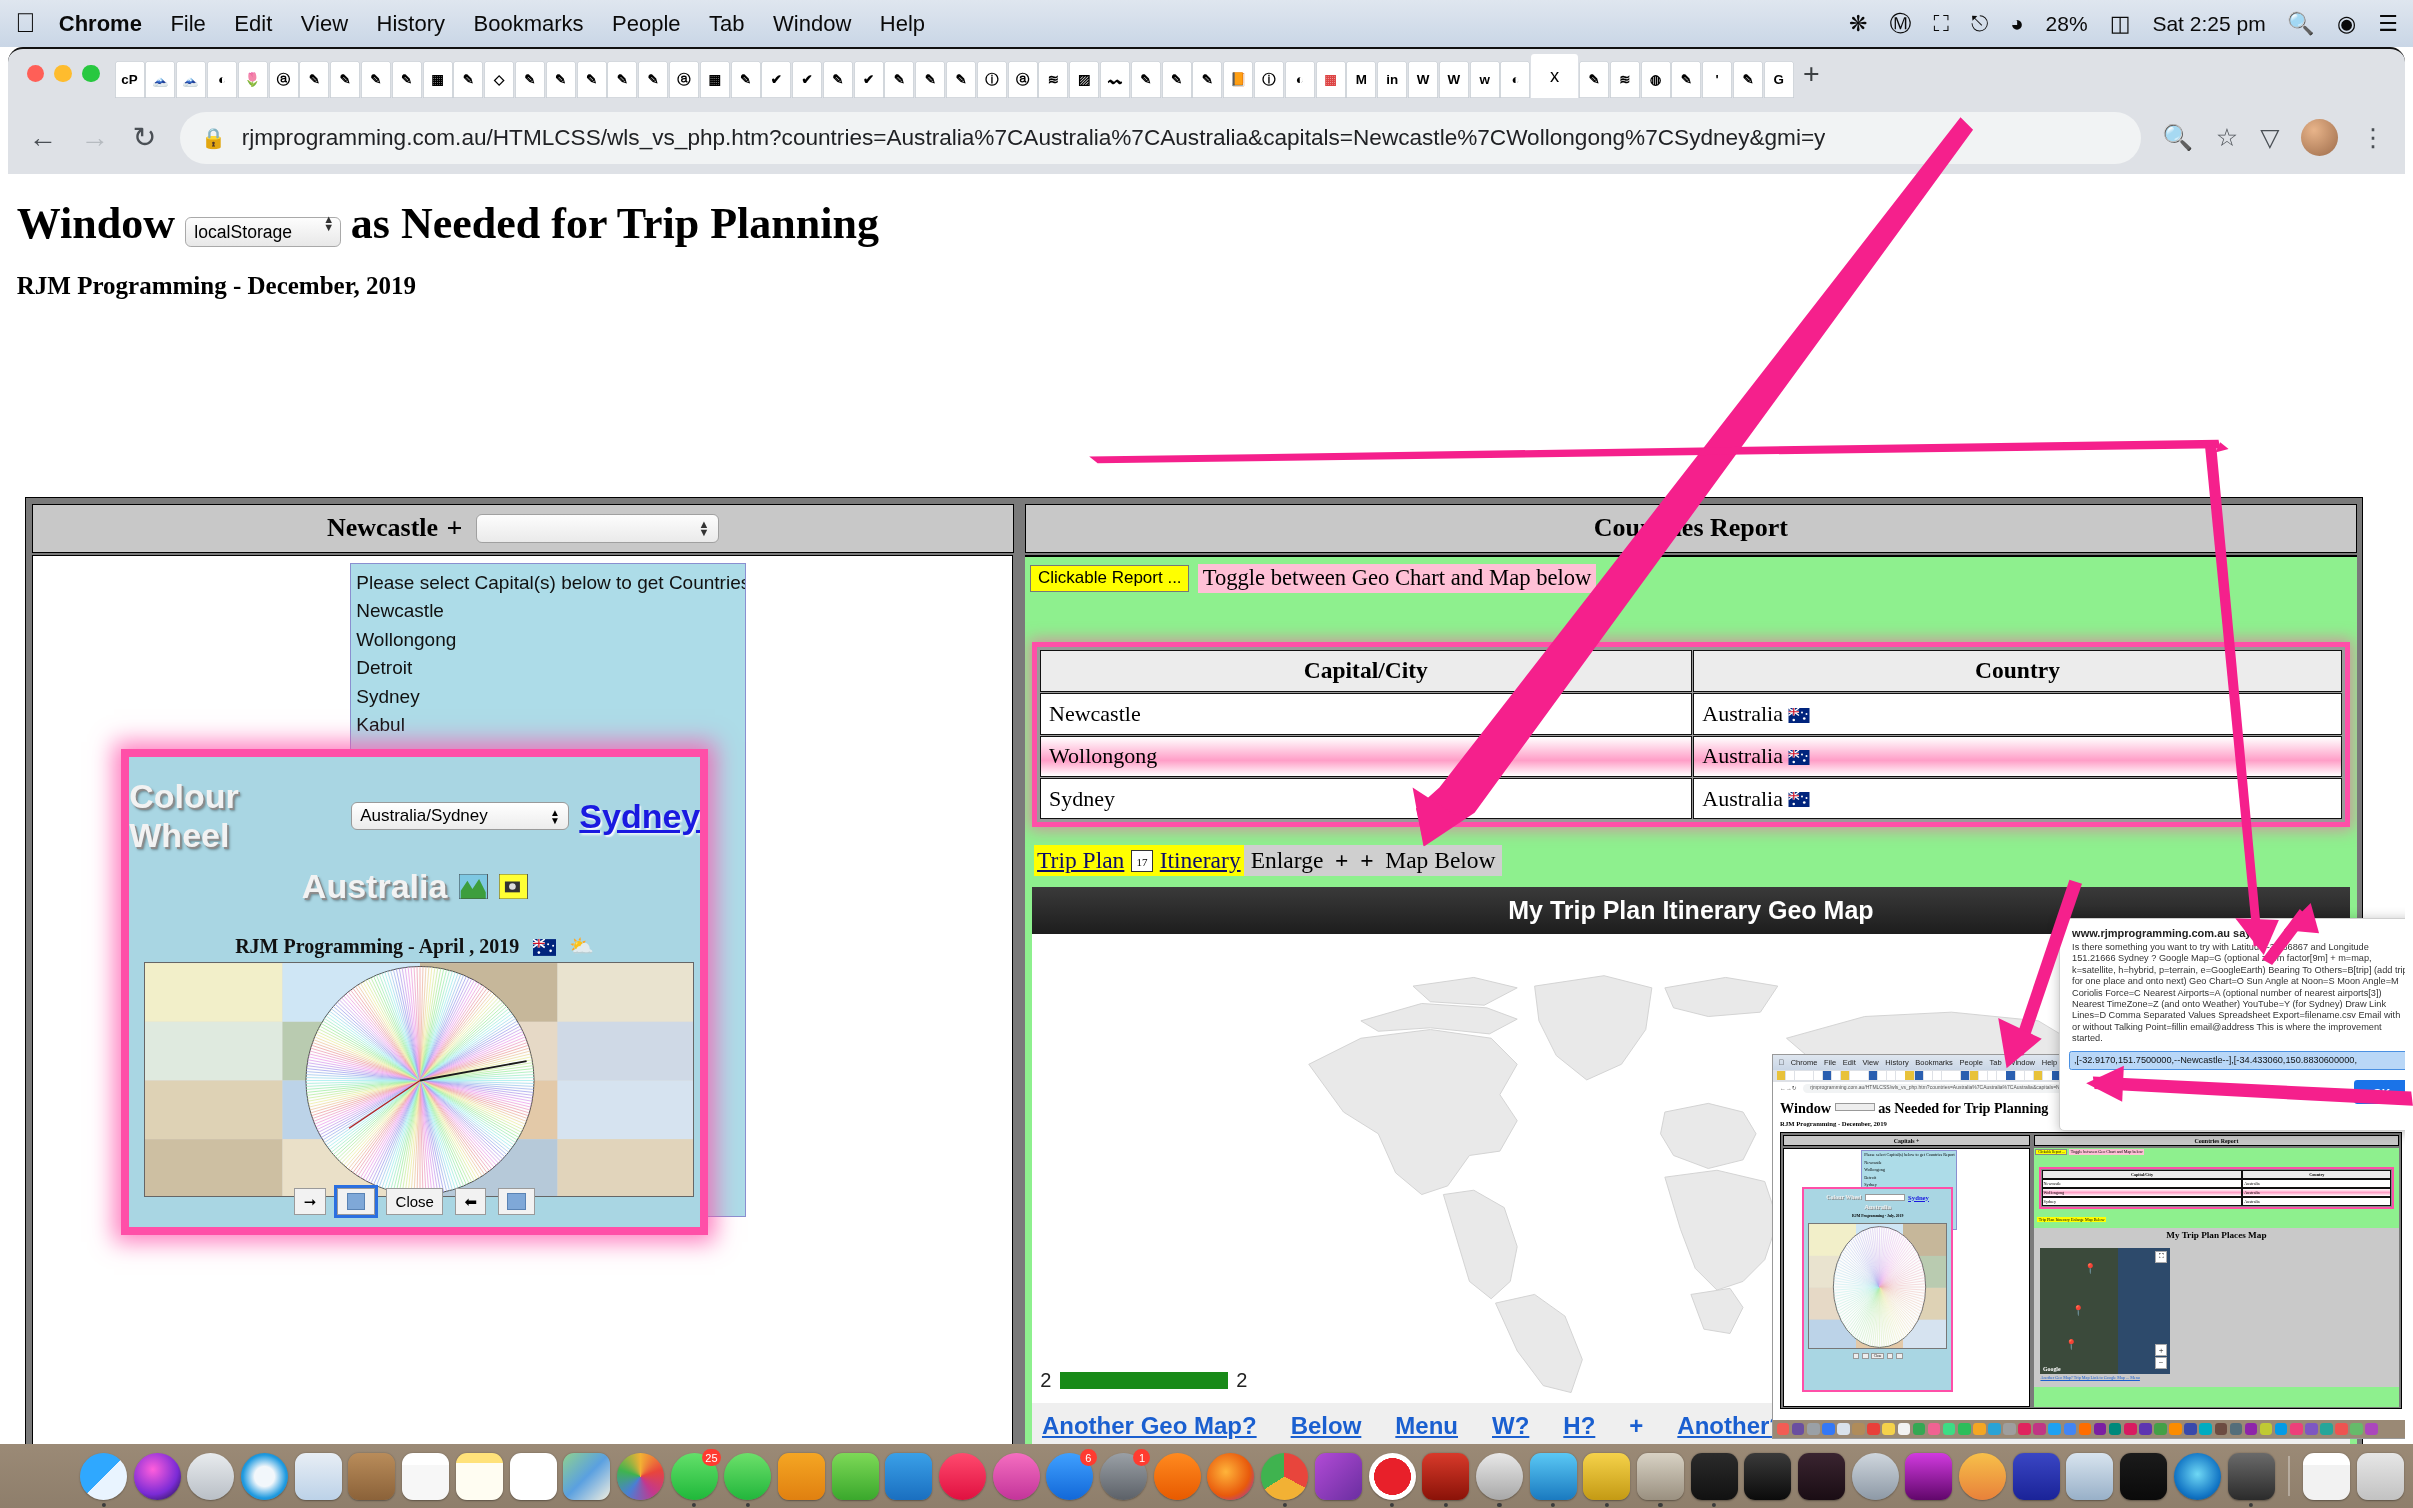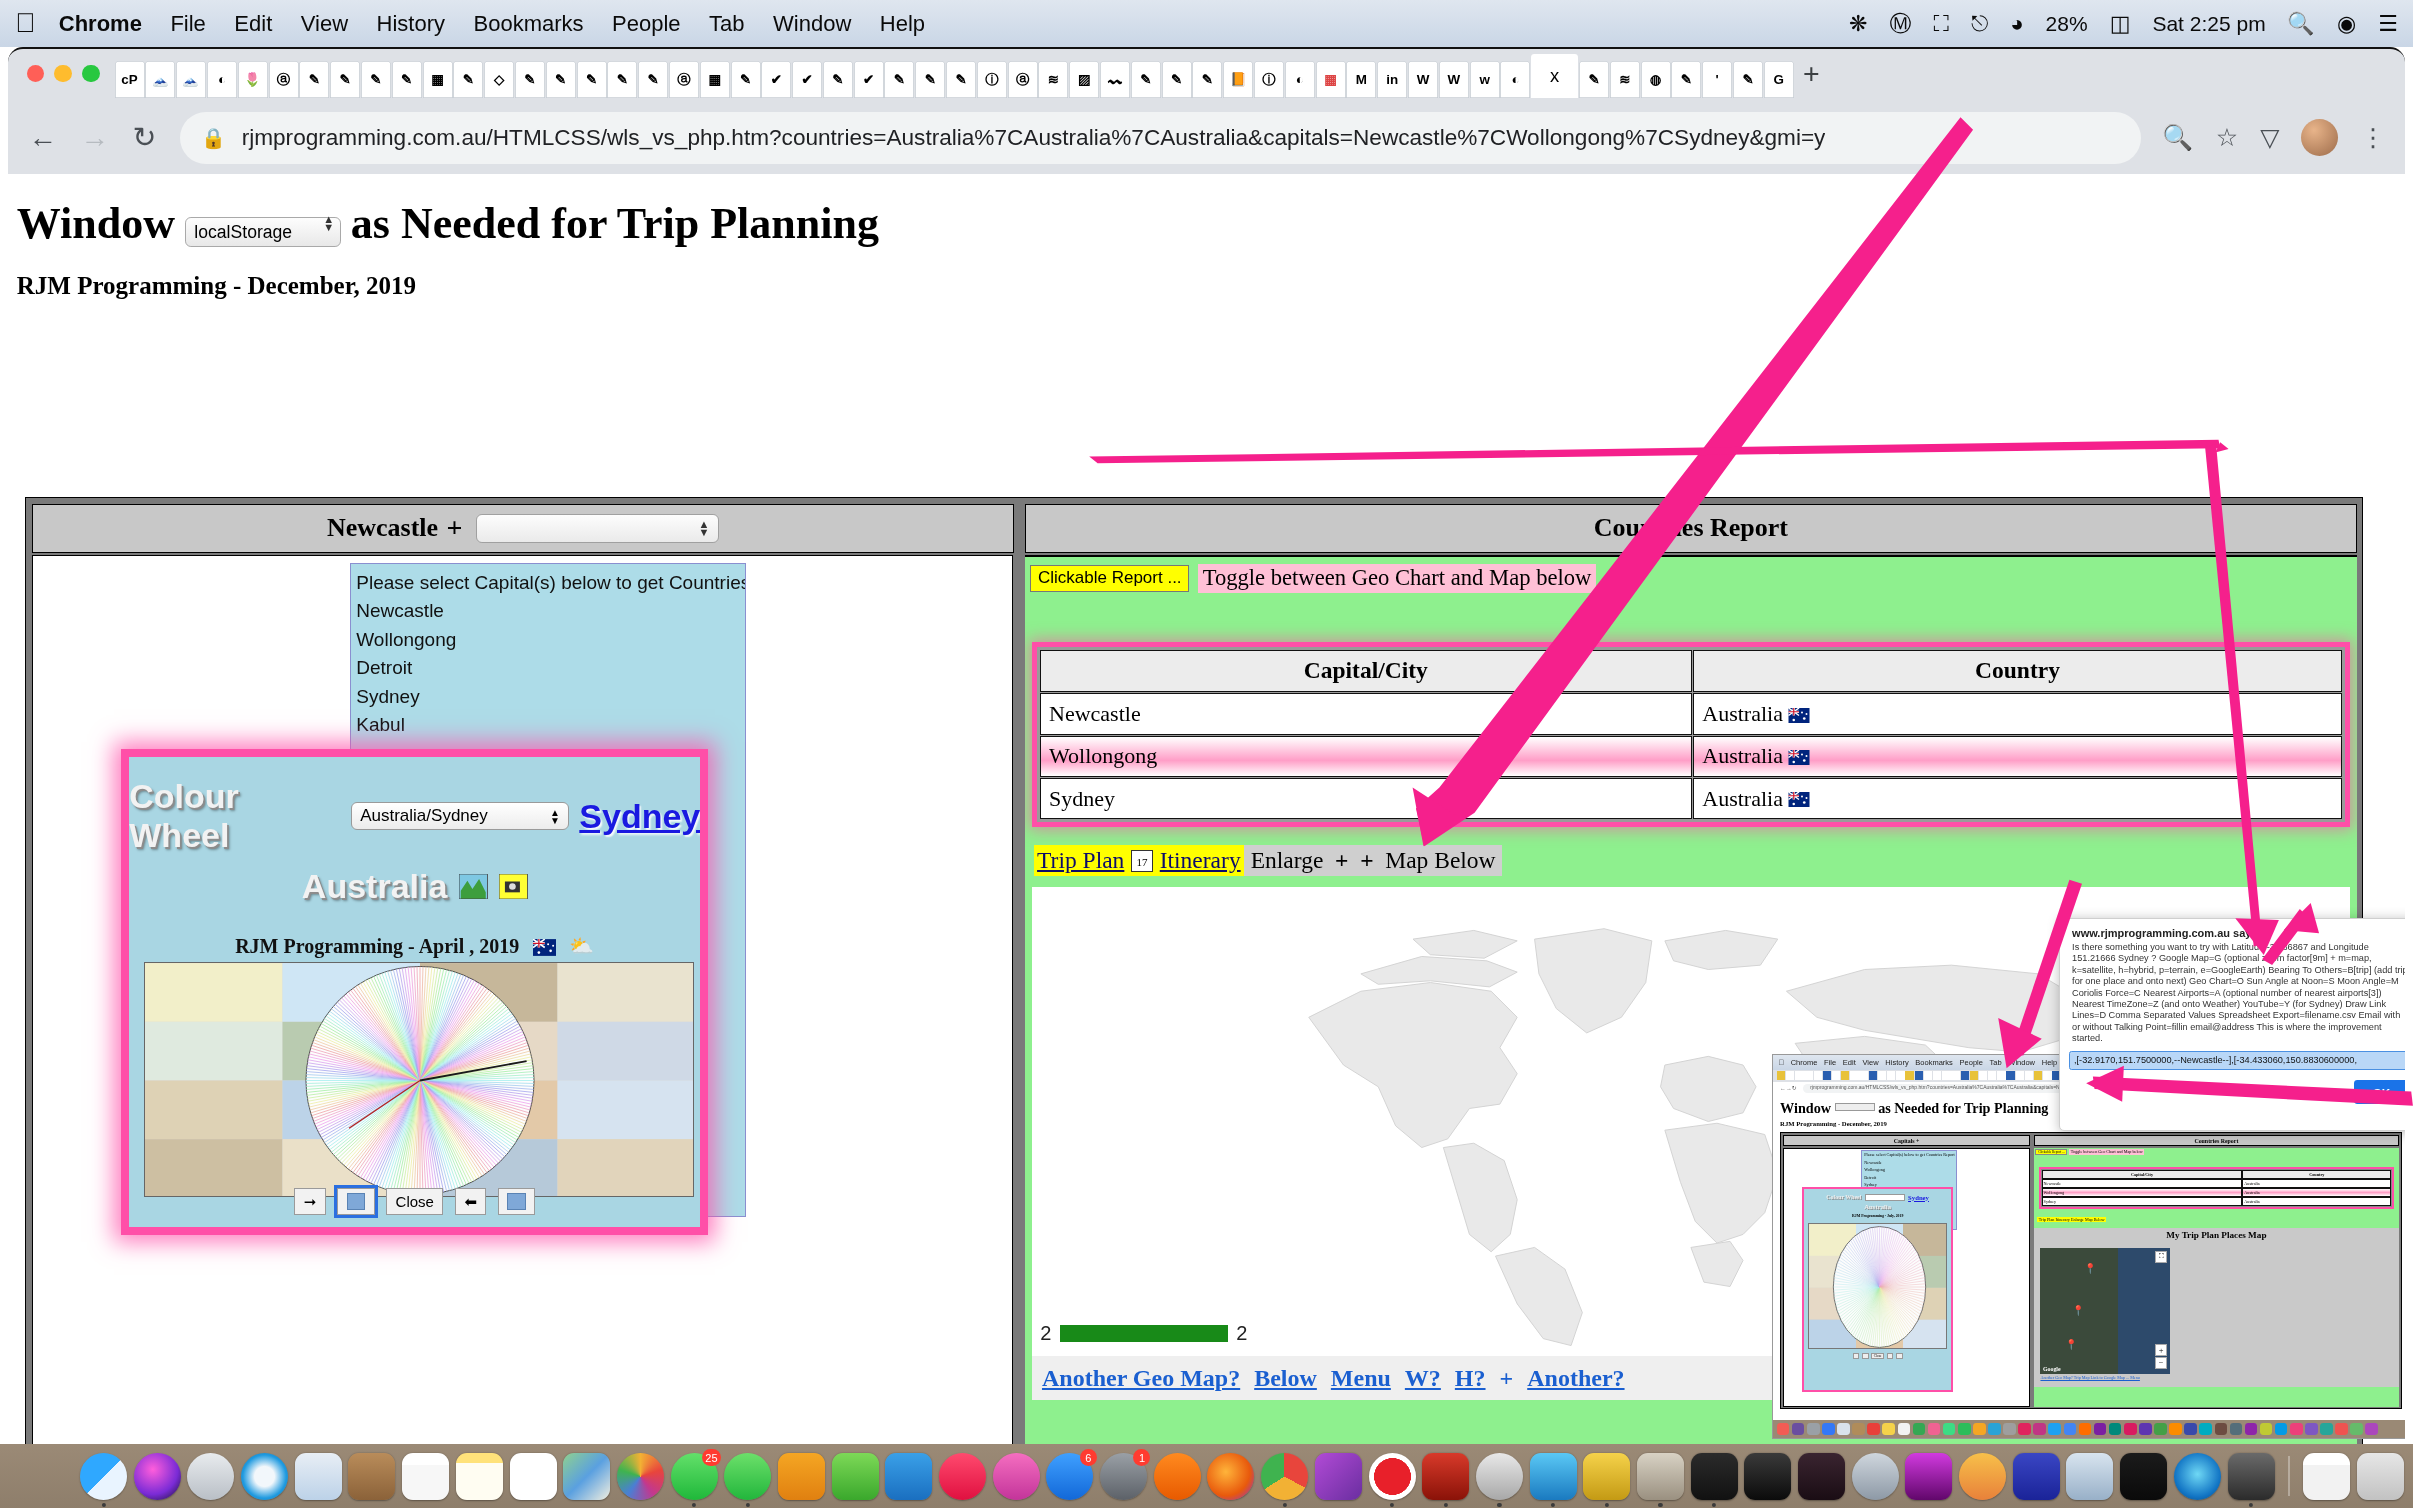--- a/index.html
+++ b/index.html
@@ -164,22 +164,22 @@
   
   #geoBox { margin:11.7px 6.7px 0 6.7px; background:#222; }
   #geoHeader { height:47px; background:linear-gradient(180deg,#3a3a3a,#1d1d1d);
                color:#fff; font-family:"Liberation Sans", sans-serif; font-weight:bold;
                font-size:25px; display:flex; align-items:center; justify-content:center;}
   #geoMapArea { position:relative; height:469px; background:#f0f0f0; display:flex; }
   #mapCanvas { flex:1 1 auto; background:#fff; position:relative; overflow:hidden;}
   #legendRow { position:absolute; left:8.4px; bottom:11.7px; display:flex; align-items:center; gap:8.4px;
                font-family:"Liberation Sans", sans-serif; font-size:20px; color:#222;}
   #legendBar { width:168px; height:17px; background:#188a18; }
-  #geoLinks { background:#efefef; padding:8.4px 10px; display:flex; gap:14px;
-              font-family:Liberation Serif, serif; font-size:24px;align-items:flex-end; }
+  #geoLinks { background:#efefef; padding:8.4px 10px; display:flex; gap:34px;
+              font-family:Liberation Sans, sans-serif; font-size:24px;align-items:flex-end; }
   #geoLinks a { color:#1a5fd0; text-decoration:underline; font-weight:bold;}
   #geoLinks span.plain { color:#1a5fd0; font-weight:bold; }
 
   
   #inset { position:absolute; left:1764px; top:880px; width:637px; height:385px; z-index:12;
            background:#fff; border:0.8px solid #999; overflow:hidden; }
   #insetTop { height:15px; background:linear-gradient(180deg,#dfe6ef,#c9d6e6); font-size:7.5px; display:flex; align-items:center; padding-left:5px; gap:6.7px; color:#222;}
   #insetTabs { height:11.7px; background:#dee1e6; display:flex; align-items:center; gap:0.8px; padding-left:3.4px;}
   #insetTabs i { width:8.4px; height:9.2px; background:#fff; display:inline-block; }
   #insetOmni { height:13.4px; background:#fff; display:flex; align-items:center; font-size:5.9px; color:#555; padding-left:6.7px;}
@@ -762,20 +762,21 @@
           </span>
           <span class="enlargeGrey">
             <span>Enlarge</span>
             <span style="font-weight:bold;">+</span>
             <span style="font-weight:bold;">+</span>
             <span>Map Below</span>
           </span>
         </div>
 
         <div id="geoBox">
+          <div id="geoHeader">My Trip Plan Itinerary Geo Map</div>
           <div id="geoMapArea">
             <div id="mapCanvas">
               <svg width="100%" height="100%" viewBox="0 0 1000 540" preserveAspectRatio="xMidYMid meet">
                 <g fill="#e9e9e9" stroke="#d2d2d2" stroke-width="1.1">
                   <path d="M60 150 L120 120 L200 110 L270 120 L300 150 L280 185 L300 215 L280 250 L245 255 L220 290 L190 300 L160 275 L140 230 L100 205 Z"></path>
                   <path d="M120 100 L190 80 L265 85 L300 98 L268 115 L200 108 L140 112 Z"></path>
                   <path d="M320 60 L400 48 L455 62 L448 110 L420 150 L380 168 L345 140 L325 100 Z"></path>
                   <path d="M180 60 L250 50 L300 62 L262 82 L200 78 Z"></path>
                   <path d="M215 300 L250 295 L285 315 L300 360 L292 400 L270 420 L245 400 L230 350 Z"></path>
                   <path d="M275 425 L320 415 L355 440 L375 490 L362 528 L330 520 L300 480 Z"></path>

